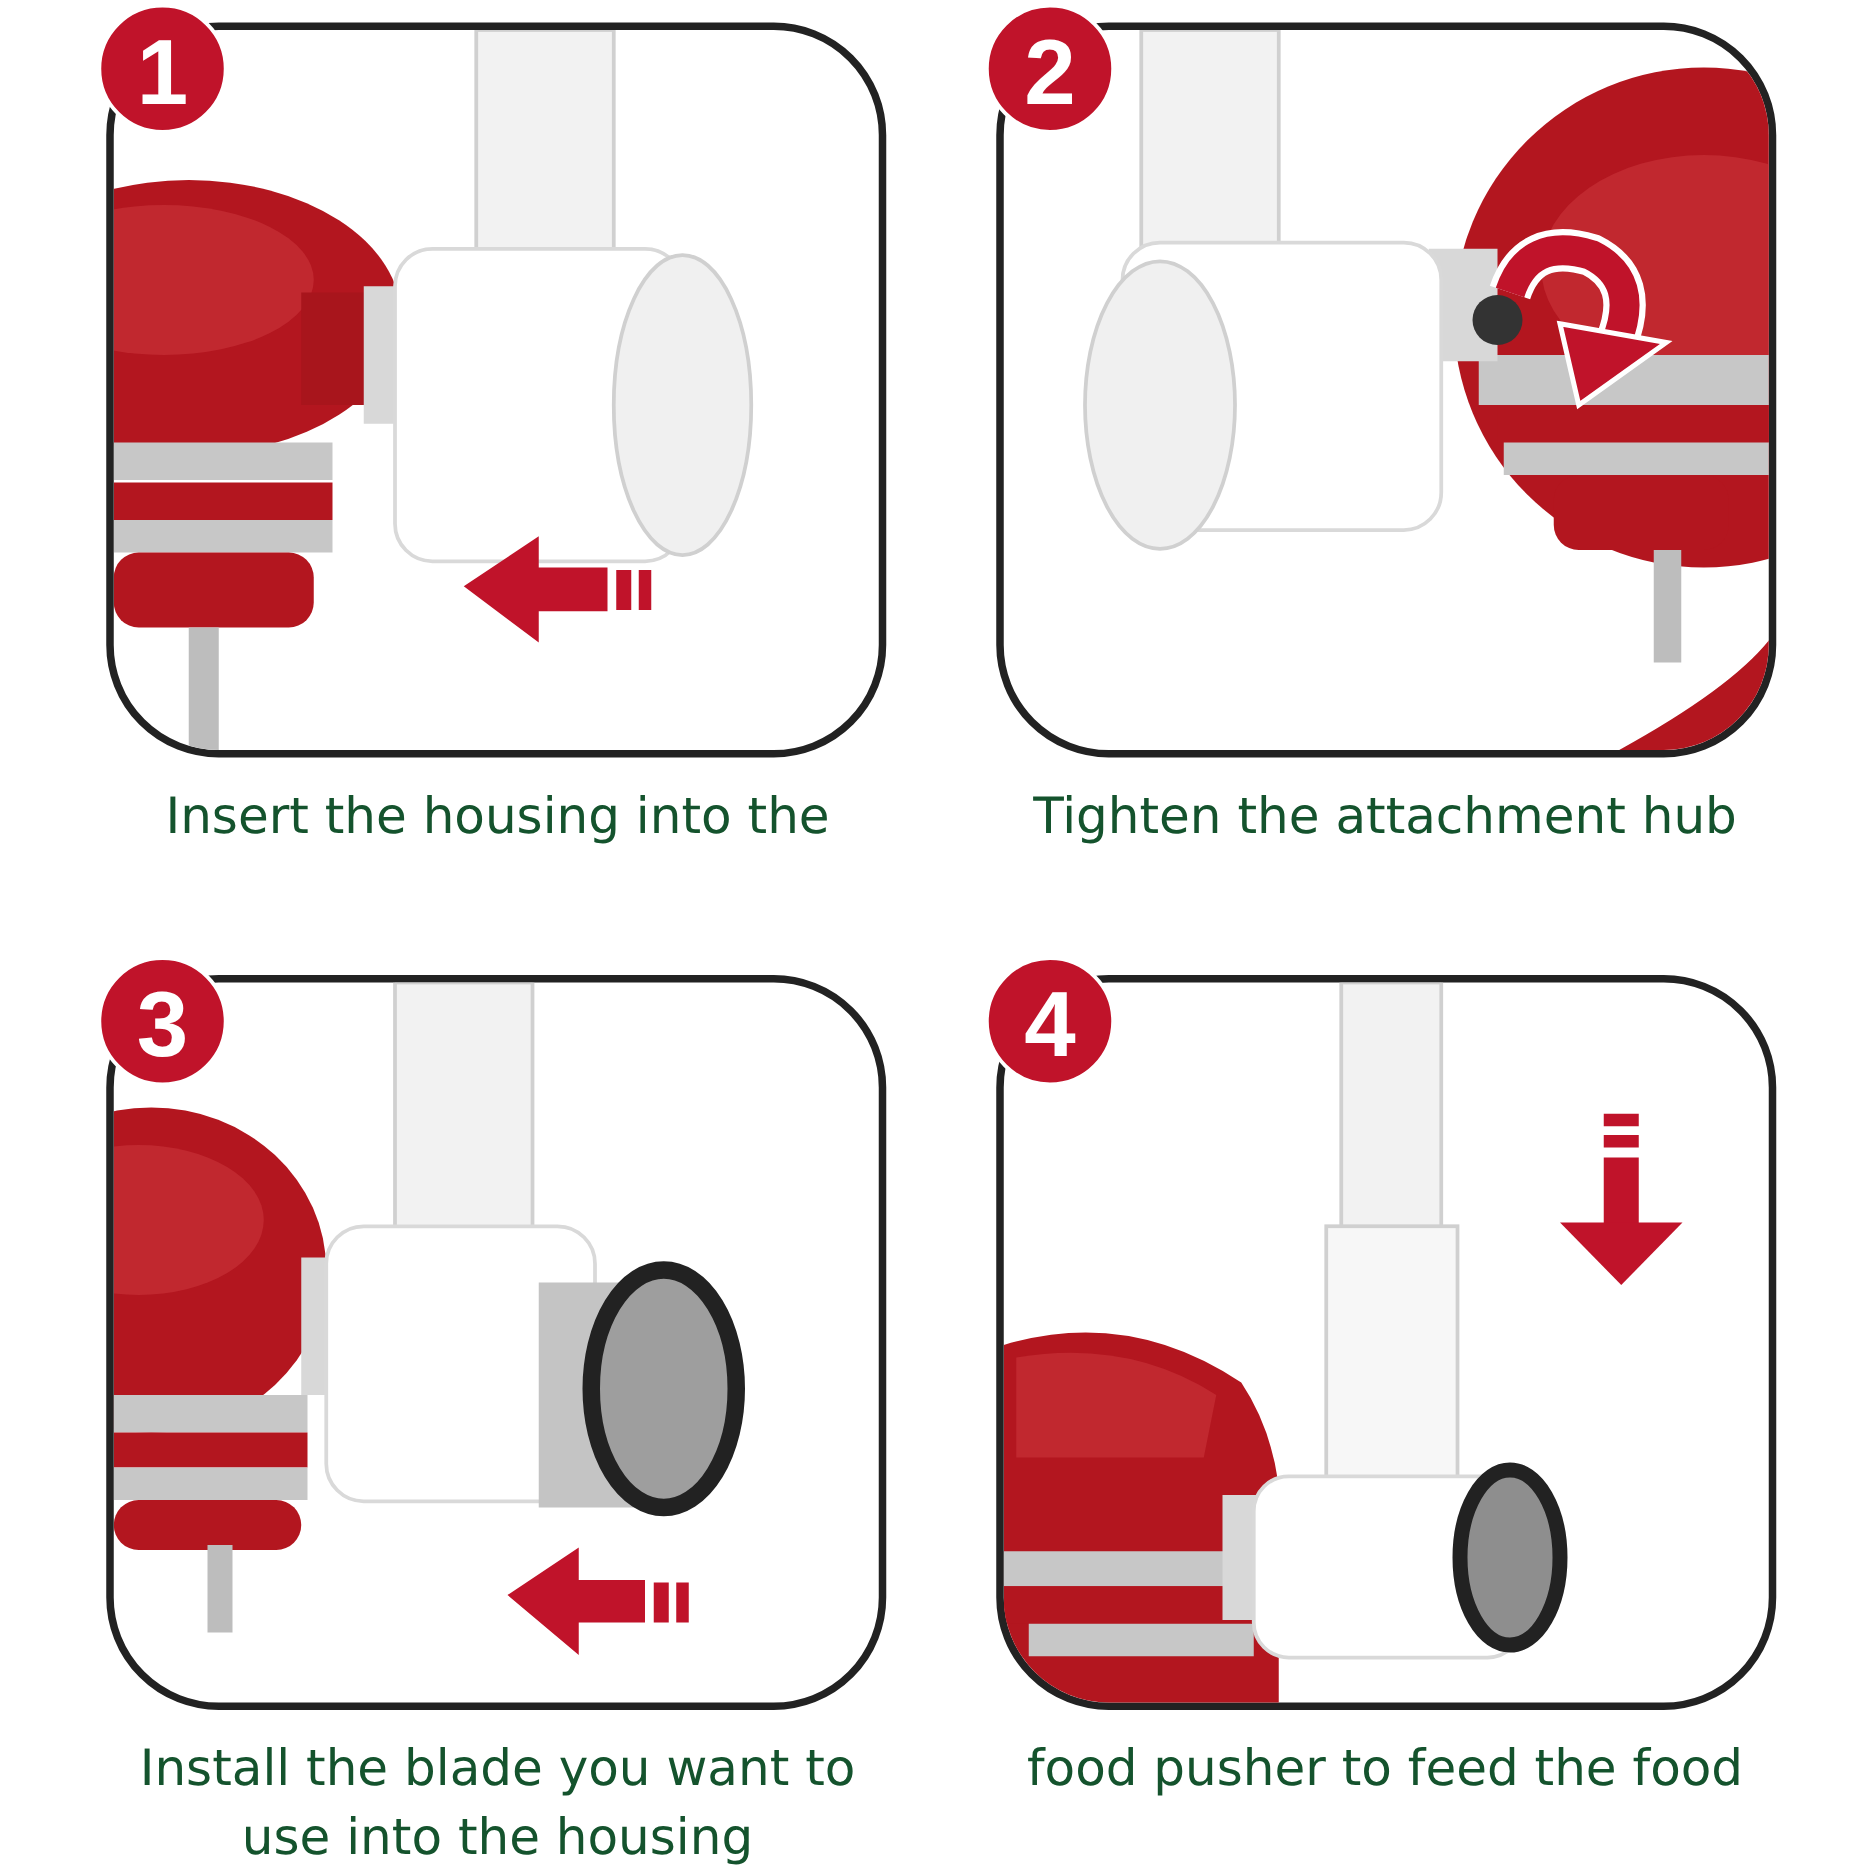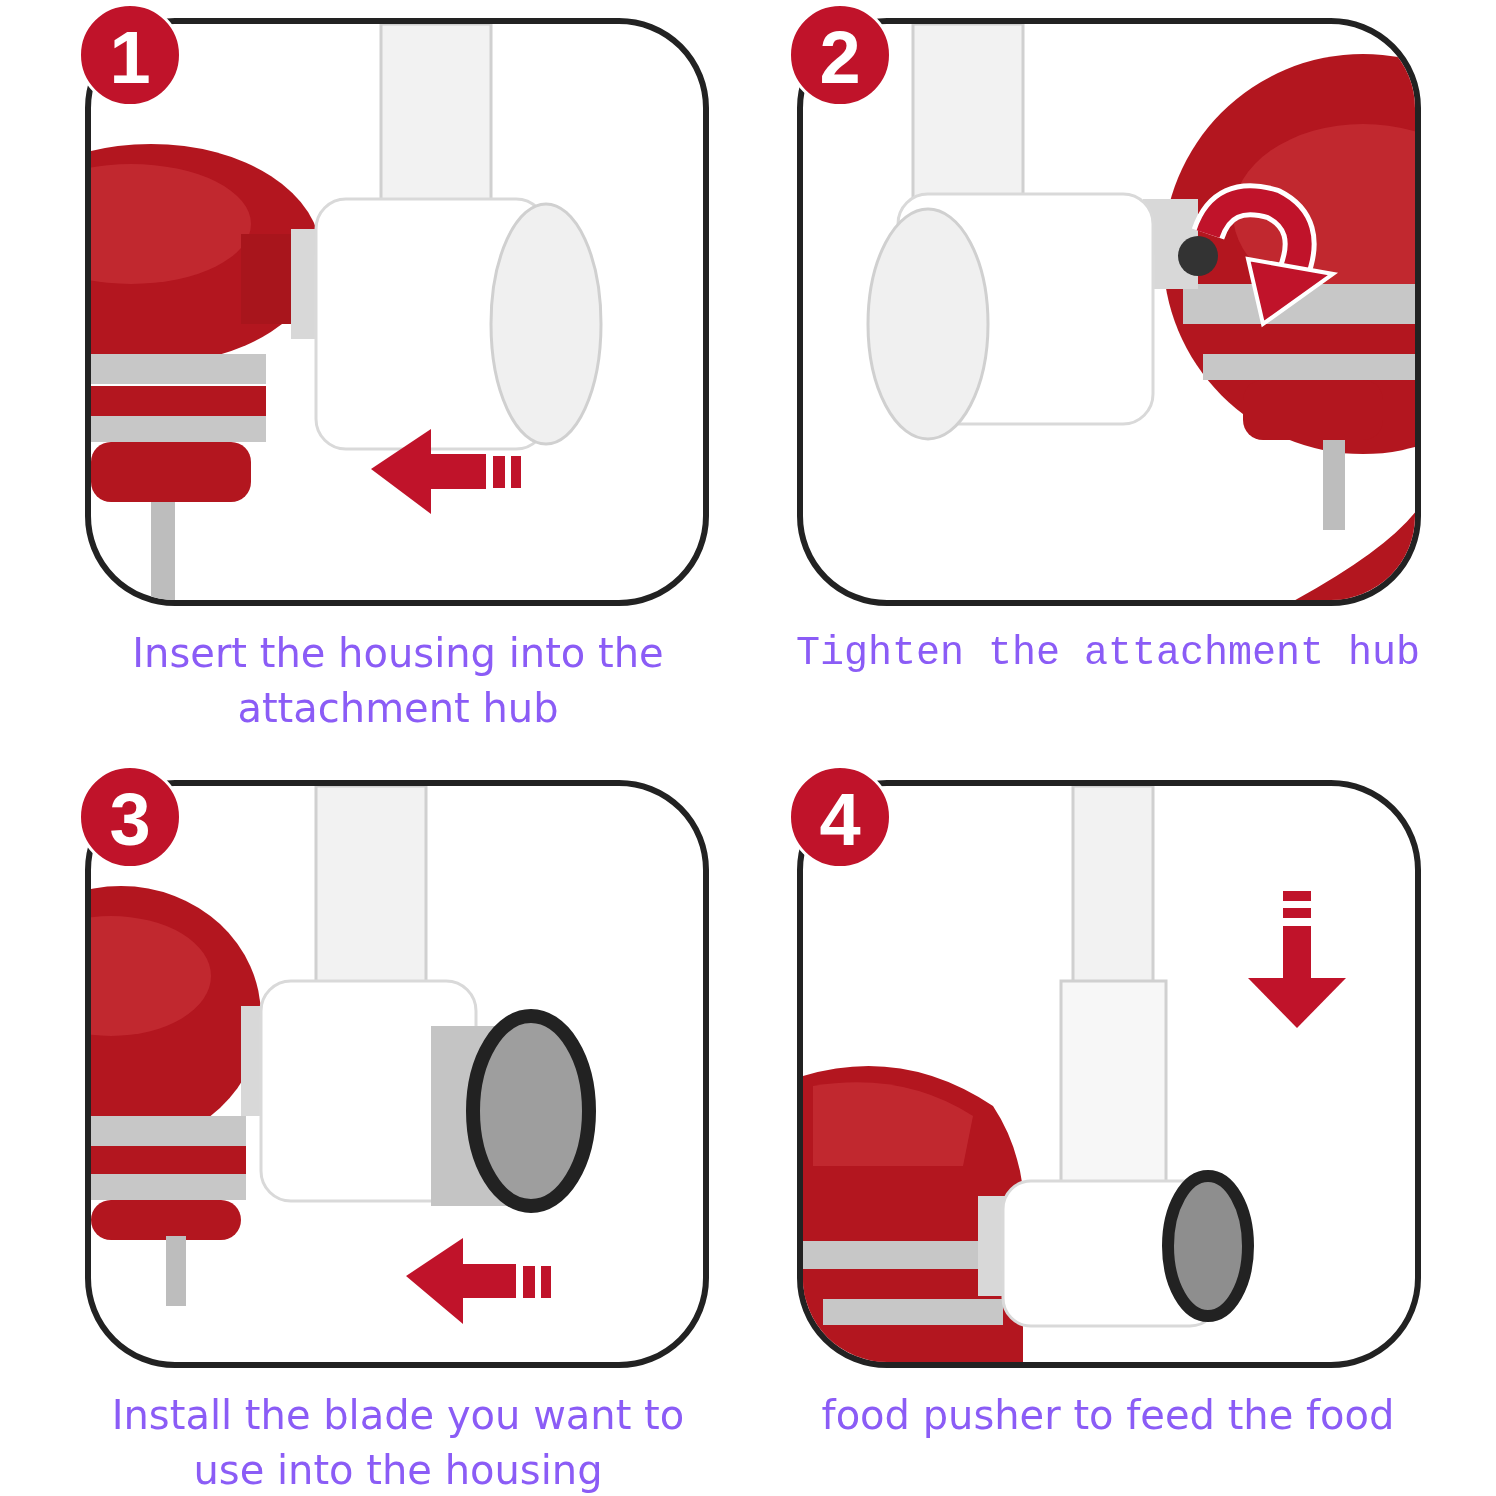--- a/index.html
+++ b/index.html
@@ -1,19 +1,19 @@
 <!DOCTYPE html>
 <html><head>
 <meta charset="utf-8">
 <style>
   html, body { margin:0; padding:0; background:#ffffff; }
   body { width:1496px; height:1496px; position:relative; overflow:hidden; font-family:"Liberation Sans", "DejaVu Sans", sans-serif; }
   .panel { position:absolute; width:624px; height:588px; border:6px solid #222222; border-radius:90px; box-sizing:border-box; overflow:hidden; background:#ffffff; }
   .badge { position:absolute; width:104px; height:104px; border-radius:50%; background:#c0132a; color:#ffffff; font-weight:bold; font-size:74px; line-height:104px; text-align:center; border:3px solid #ffffff; box-sizing:border-box; z-index:5; font-family:"Liberation Sans", sans-serif; }
-  .caption { position:absolute; width:700px; text-align:center; font-size:40px; line-height:55px; color:#8b5cf6; font-family:"DejaVu Sans", sans-serif; letter-spacing:0px; }
+  .caption { position:absolute; width:700px; text-align:center; font-size:40px; line-height:55px; color:#14532d; font-family:"DejaVu Sans", sans-serif; letter-spacing:0px; }
   svg { position:absolute; left:0; top:0; }
 </style>
 </head>
 <body>
 
 <div class="panel" style="left:85px;top:18px;">
   <svg width="624" height="588">
 
     <ellipse cx="60" cy="230" rx="170" ry="110" fill="#b3161f"></ellipse>
     <ellipse cx="40" cy="200" rx="120" ry="60" fill="#cf3a40" opacity="0.5"></ellipse>
@@ -32,21 +32,20 @@
     <ellipse cx="455" cy="300" rx="55" ry="120" fill="#f0f0f0" stroke="#d0d0d0" stroke-width="3"></ellipse>
 
     <polygon points="280,445 340,405 340,430 395,430 395,465 340,465 340,490" fill="#c0132a"></polygon>
     <rect x="402" y="432" width="12" height="32" fill="#c0132a"></rect>
     <rect x="420" y="432" width="10" height="32" fill="#c0132a"></rect>
   </svg>
 </div>
 <div class="badge" style="left:78px;top:3px;">1</div>
 <div class="caption" style="left:48px;top:626px;">
   <div>Insert the housing into the</div>
-  <div>attachment hub</div>
 </div>
 
 <div class="panel" style="left:797px;top:18px;">
   <svg width="624" height="588">
     <ellipse cx="560" cy="230" rx="200" ry="200" fill="#b3161f"></ellipse>
     <ellipse cx="560" cy="190" rx="130" ry="90" fill="#cf3a40" opacity="0.5"></ellipse>
     <rect x="380" y="260" width="250" height="40" fill="#c7c7c7"></rect>
     <rect x="395" y="300" width="240" height="30" fill="#b3161f"></rect>
     <rect x="400" y="330" width="220" height="26" fill="#c7c7c7"></rect>
     <rect x="440" y="356" width="140" height="60" fill="#b3161f" rx="20"></rect>
@@ -57,21 +56,21 @@
     <rect x="110" y="0" width="110" height="180" fill="#f2f2f2" stroke="#d0d0d0" stroke-width="3"></rect>
     <rect x="95" y="170" width="255" height="230" rx="30" fill="#ffffff" stroke="#d9d9d9" stroke-width="3"></rect>
     <ellipse cx="125" cy="300" rx="60" ry="115" fill="#f0f0f0" stroke="#d0d0d0" stroke-width="3"></ellipse>
 
     <path d="M405,210 Q420,165 470,180 Q510,200 490,250" stroke="#ffffff" stroke-width="34" fill="none"></path>
     <path d="M405,210 Q420,165 470,180 Q510,200 490,250" stroke="#c0132a" stroke-width="24" fill="none"></path>
     <polygon points="445,235 530,250 460,300" fill="#c0132a" stroke="#ffffff" stroke-width="4"></polygon>
   </svg>
 </div>
 <div class="badge" style="left:788px;top:3px;">2</div>
-<div class="caption" style="left:758px;top:626px;font-family:Liberation Mono, monospace;">
+<div class="caption" style="left:758px;top:626px;">
   <div>Tighten the attachment hub</div>
   <div></div>
 </div>
 
 <div class="panel" style="left:85px;top:780px;">
   <svg width="624" height="588">
     <ellipse cx="30" cy="230" rx="140" ry="130" fill="#b3161f"></ellipse>
     <ellipse cx="20" cy="190" rx="100" ry="60" fill="#cf3a40" opacity="0.5"></ellipse>
     <rect x="0" y="330" width="155" height="30" fill="#c7c7c7"></rect>
     <rect x="0" y="360" width="155" height="28" fill="#b3161f"></rect>

